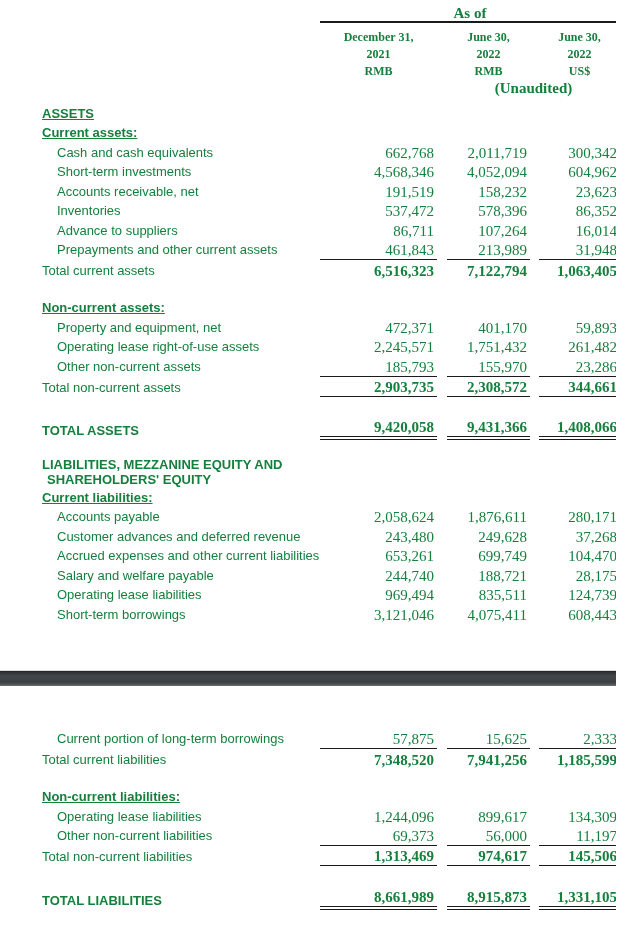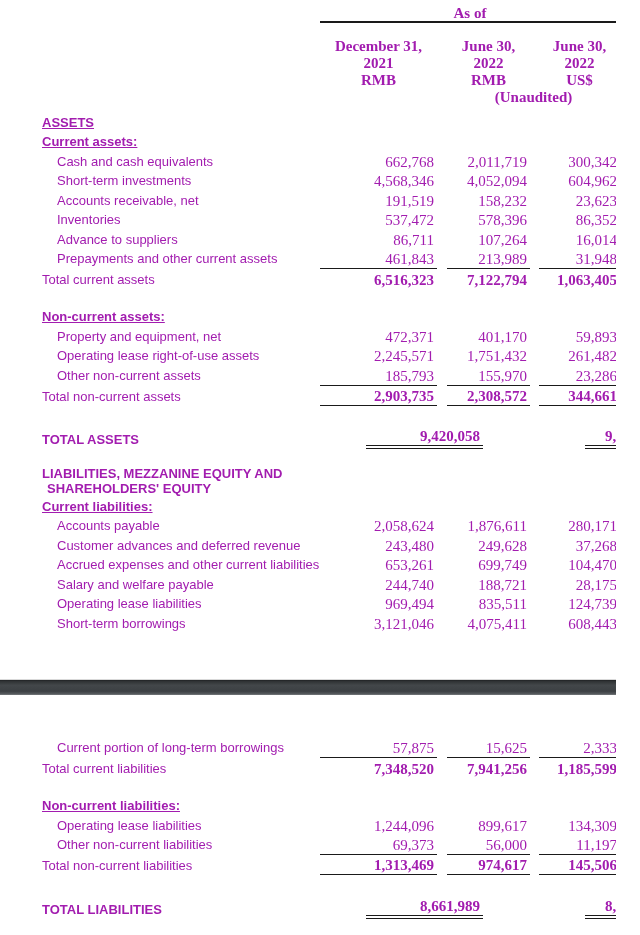--- a/index.html
+++ b/index.html
@@ -2,21 +2,21 @@
 <html><head>
 <meta charset="utf-8">
 <style>
   html,body{margin:0;padding:0;background:#ffffff;}
   .page{
     position:relative;
     width:616px;height:935px;
     background:#ffffff;
     overflow:hidden;
     font-family:"Liberation Sans",sans-serif;
-    color:#a21caf;
+    color:#15803d;
   }
   .content{padding-top:5px;}
   .grid-row{
     display:grid;
     grid-template-columns:278px 117px 10px 83px 9px 81px;
     padding-left:42px;
     padding-right:20px;
     align-items:stretch;
   }
   .cell{display:flex;align-items:flex-end;min-width:0;}
@@ -34,42 +34,42 @@
     text-align:center;
     font-family:"Liberation Serif",serif;
     font-weight:bold;font-size:15px;line-height:16px;
     border-bottom:2px solid #1a1a1a;
     display:block;padding-bottom:0;
   }
   .header-cols .colhead{
     display:block;
     text-align:center;
     font-family:"Liberation Serif",serif;
-    font-weight:bold;font-size:15px;line-height:17px;
-    padding-top:15px;
+    font-weight:bold;font-size:12px;line-height:17px;
+    padding-top:6px;
   }
   .header-unaudited .unaudited{
     grid-column:4/7;
     display:block;text-align:center;
     font-family:"Liberation Serif",serif;
     font-weight:bold;font-size:15px;line-height:17px;
   }
   
   .r-section{height:19px;text-decoration:underline;}
   .r-section .label{font-weight:bold;}
   .r-section2{height:33px;}
   .r-section2 .label{font-weight:bold;display:block;padding-top:2px;}
   .r-section2 .label div{line-height:15px;}
   .r-section2 .label .label-line2{padding-left:5px;}
   .r-item{height:19.5px;}
   .r-item .label{padding-left:15px;}
   .r-total{height:21px;}
   .r-total .label{font-weight:normal;}
   .r-total .num{font-weight:bold;}
-  .r-grandtotal{height:24px;gap:46px;}
+  .r-grandtotal{height:24px;}
   .r-grandtotal .label{font-weight:bold;}
   .r-grandtotal .num{font-weight:bold;}
   .line-top{border-top:1.4px solid #1a1a1a;}
   .line-bottom{border-bottom:1.4px solid #1a1a1a;}
   .line-double{border-bottom:4px double #1a1a1a;}
   .spacer{width:100%;}
   .pagebreak{
     width:640px;height:15px;
     background:linear-gradient(to bottom,#1f2123 0%,#303335 10%,#43474a 35%,#3c4043 75%,#55595c 92%,#787c7f 100%);
     border-top:1px solid #d9d9d9;

